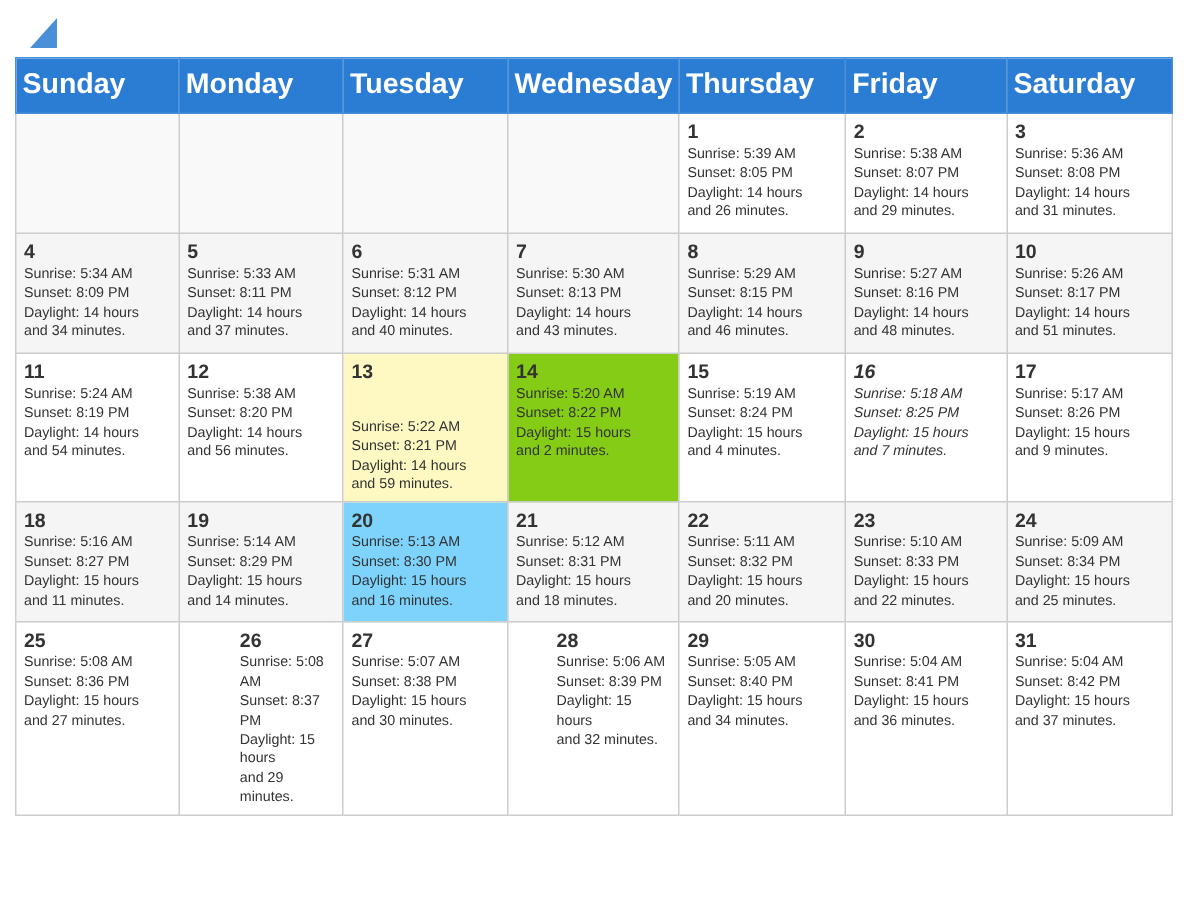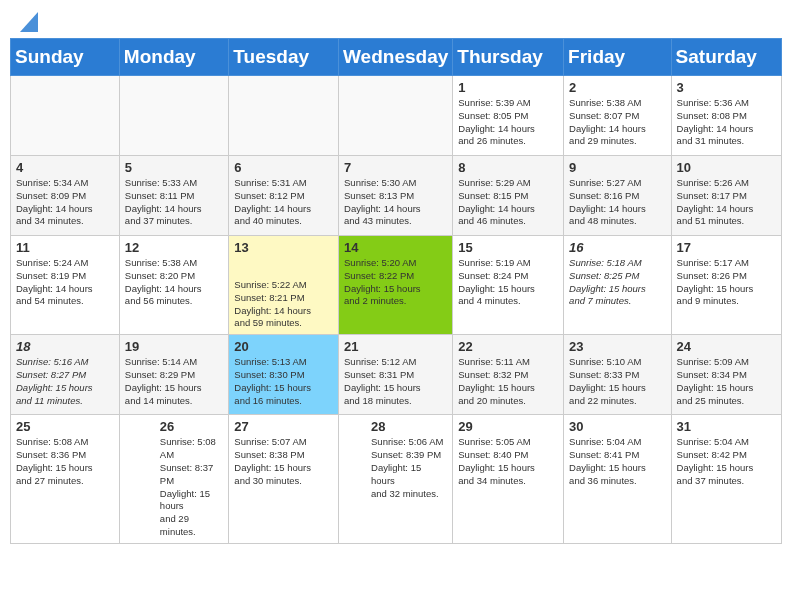--- a/index.html
+++ b/index.html
@@ -246,21 +246,21 @@
         </td>
         <td style="background: rgb(255, 255, 255);">
           <span class="day-number">17</span>
           <div class="day-info" style="white-space: pre-line;">Sunrise: 5:17 AM
 Sunset: 8:26 PM
 Daylight: 15 hours
 and 9 minutes.</div>
         </td>
       </tr>
       <tr>
-        <td style="background: rgb(245, 245, 245); font-style: italic;">
+        <td style="background: rgb(245, 245, 245);">
           <span class="day-number">18</span>
           <div class="day-info" style="white-space: pre-line;">Sunrise: 5:16 AM
 Sunset: 8:27 PM
 Daylight: 15 hours
 and 11 minutes.</div>
         </td>
         <td style="background: rgb(245, 245, 245);">
           <span class="day-number">19</span>
           <div class="day-info" style="white-space: pre-line;">Sunrise: 5:14 AM
 Sunset: 8:29 PM

